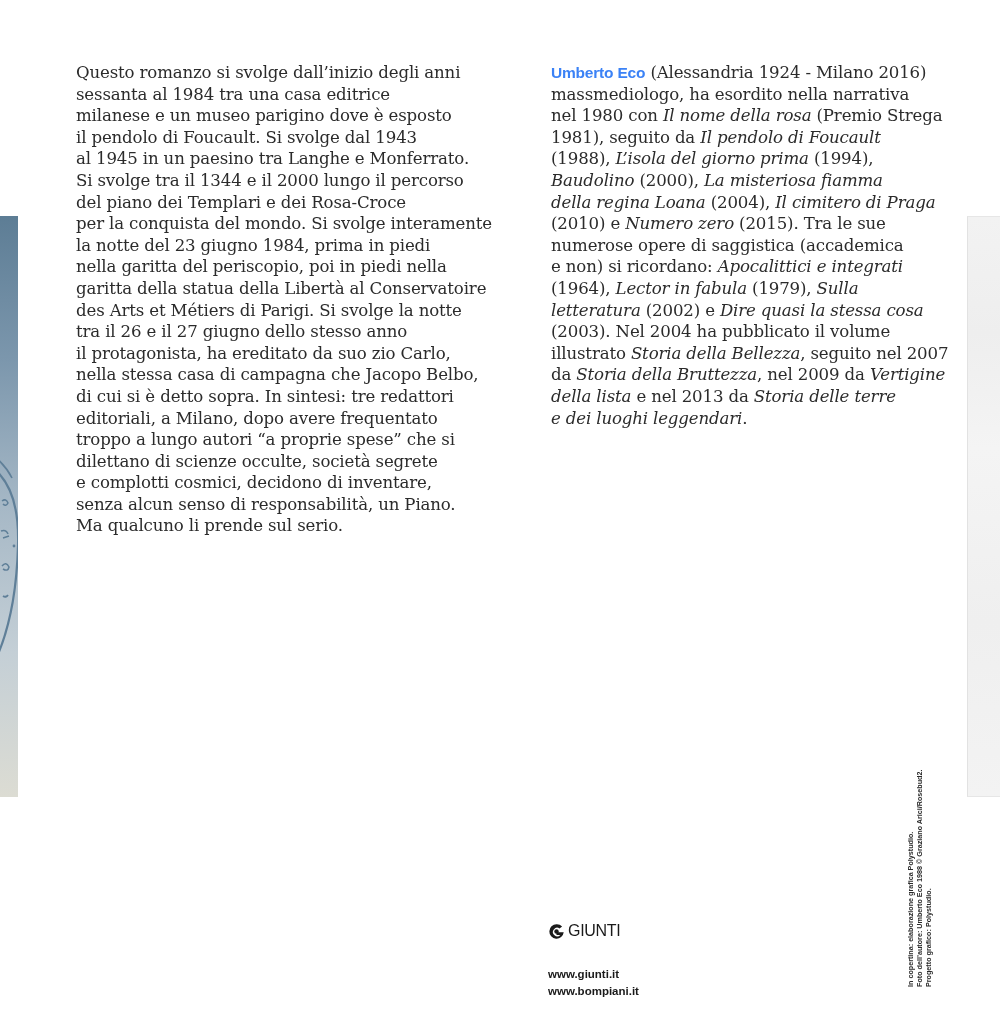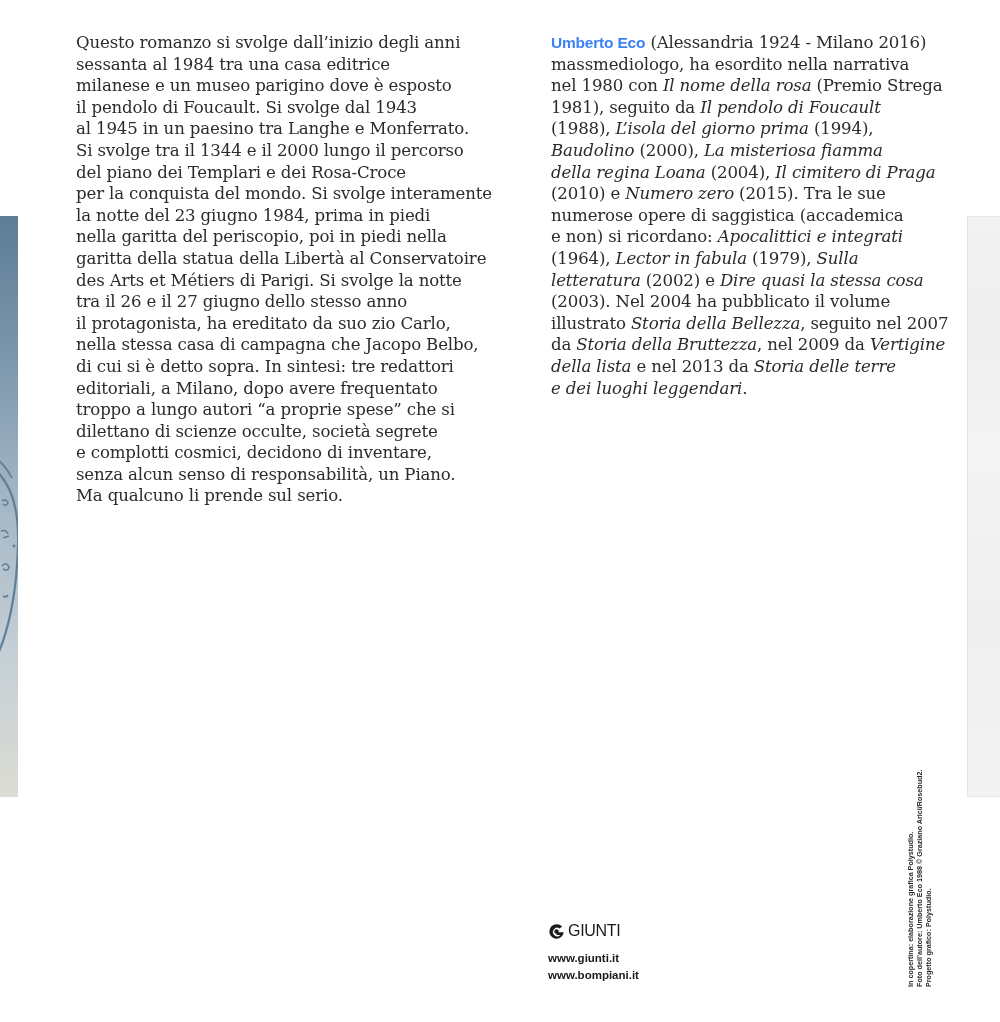--- a/index.html
+++ b/index.html
@@ -36,21 +36,21 @@
       width: 33px;
       height: 581px;
       background: linear-gradient(to bottom, #f2f2f2 0%, #eeeeee 20%, #f4f4f4 40%, #efefef 70%, #f3f3f3 100%);
       border-left: 1px solid #e2e2e2;
       border-top: 1px solid #e6e6e6;
       border-bottom: 1px solid #e6e6e6;
       box-sizing: border-box;
     }
     .col {
       position: absolute;
-      top: 32px;
+      top: 62px;
       font-size: 16.6px;
       line-height: 21.6px;
       letter-spacing: -0.15px;
       white-space: nowrap;
     }
     .col-left {
       left: 76px;
       width: 400px;
     }
     .col-right {
@@ -87,21 +87,21 @@
       height: 17px;
       margin-right: 3px;
     }
     .logo-text {
       font-weight: normal;
       font-size: 16px;
       letter-spacing: -0.3px;
       color: #1a1a1a;
     }
     .urls {
-      margin-top: 8px;
+      margin-top: 24px;
       font-size: 11.5px;
       font-weight: bold;
       line-height: 17px;
       color: #1a1a1a;
     }
     .credits {
       position: absolute;
       left: 906px;
       top: 987px;
       transform-origin: 0 0;

